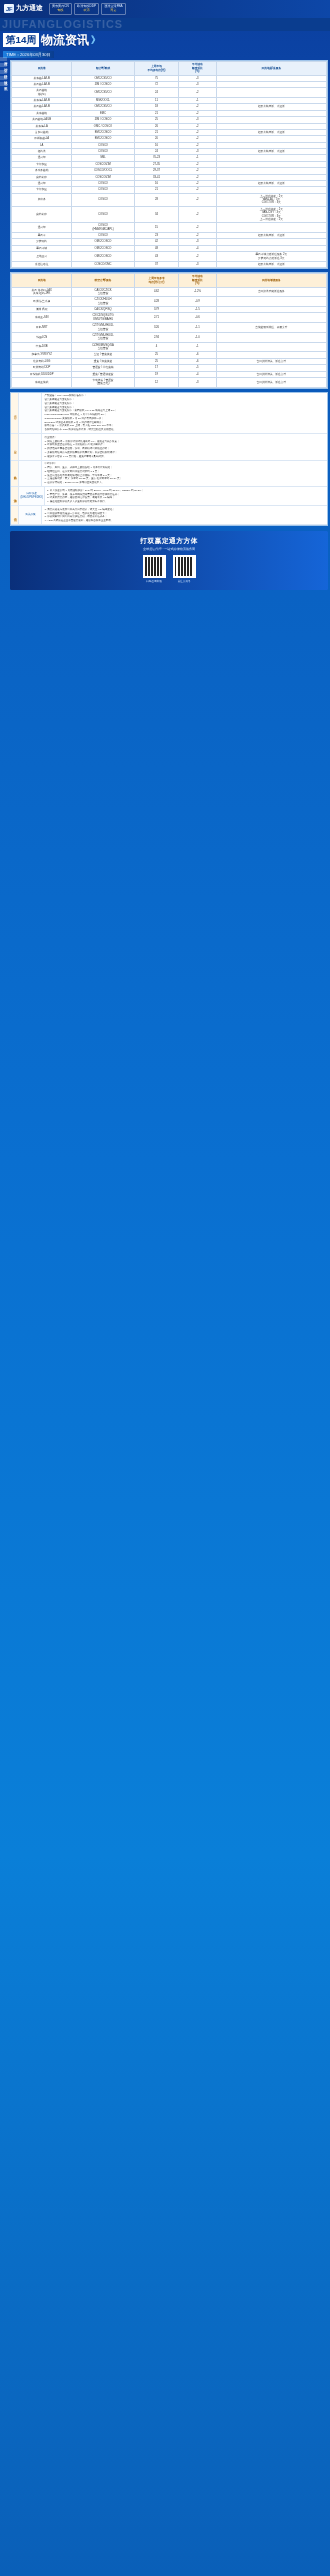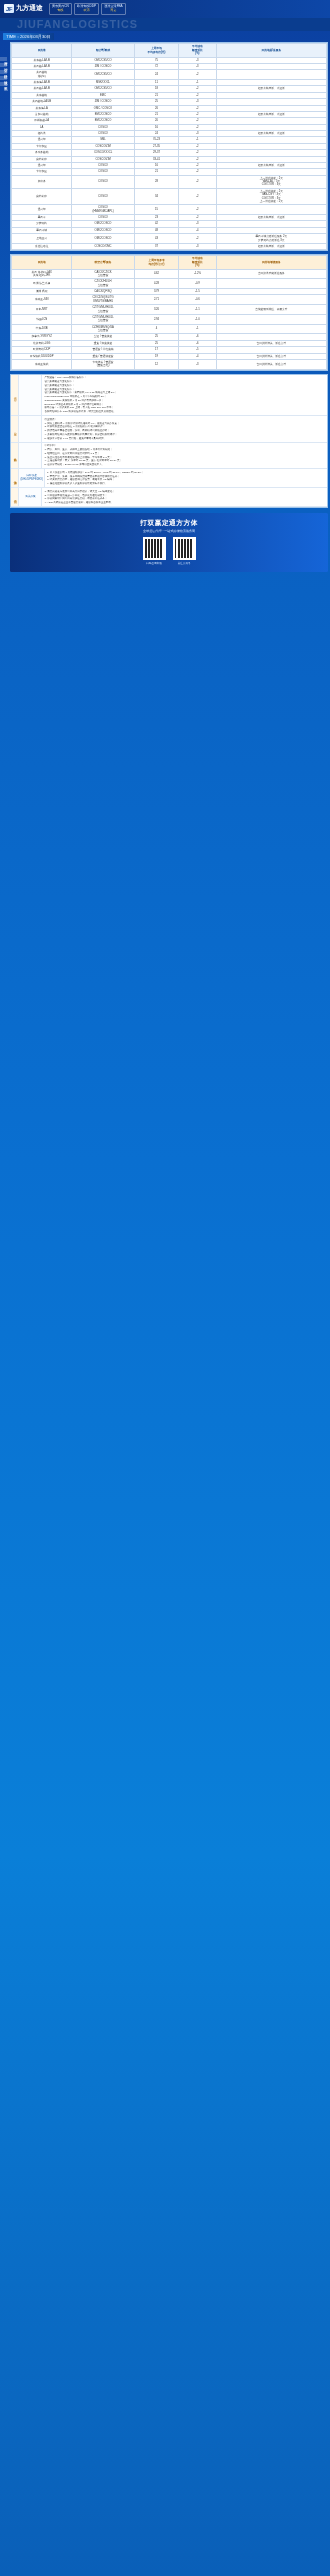--- a/index.html
+++ b/index.html
@@ -46,21 +46,21 @@
     border: 0.5px solid rgba(255,255,255,.35);
     border-radius: 1px; white-space: nowrap;
   }
   .hdr-tab b { display: block; color: #ffd34d; font-weight: normal; }
   
   .wm {
     height: 13.4px;
     background: #0a3d8f;
     color: rgba(255,255,255,.18);
     font-size: 10.8px; font-weight: bold; letter-spacing: 1px;
-    display: flex; align-items: center; padding-left: 17px;
+    display: flex; align-items: center; padding-left: 2px;
     font-family: "Liberation Sans", sans-serif;
     overflow: hidden;
   }
   
   .title-wrap {
     display: flex; align-items: center; gap: 2.1px;
     padding: 1px 3.1px 0 3.1px;
   }
   .title-badge {
     background: #ffffff; color: #0a3d8f;
@@ -202,20 +202,25 @@
         <span>澳洲空派FBA</span>
         <b>海运</b>
       </div>
     </div>
   </div>
 
   
   <div class="wm">JIUFANGLOGISTICS</div>
 
   
+  <div class="title-wrap">
+    <span class="title-badge">第14周</span>
+    <span class="title-main">物流资讯</span>
+    <span class="title-arrow">》</span>
+  </div>
   <div class="time-bar">TIME：2026年03月30日</div>
 
   
   <div class="rail">
     <div class="rail-item">海运</div>
     <div class="rail-item">空运</div>
     <div class="rail-item">铁路</div>
     <div class="rail-item">快递</div>
     <div class="rail-item">资讯</div>
   </div>

